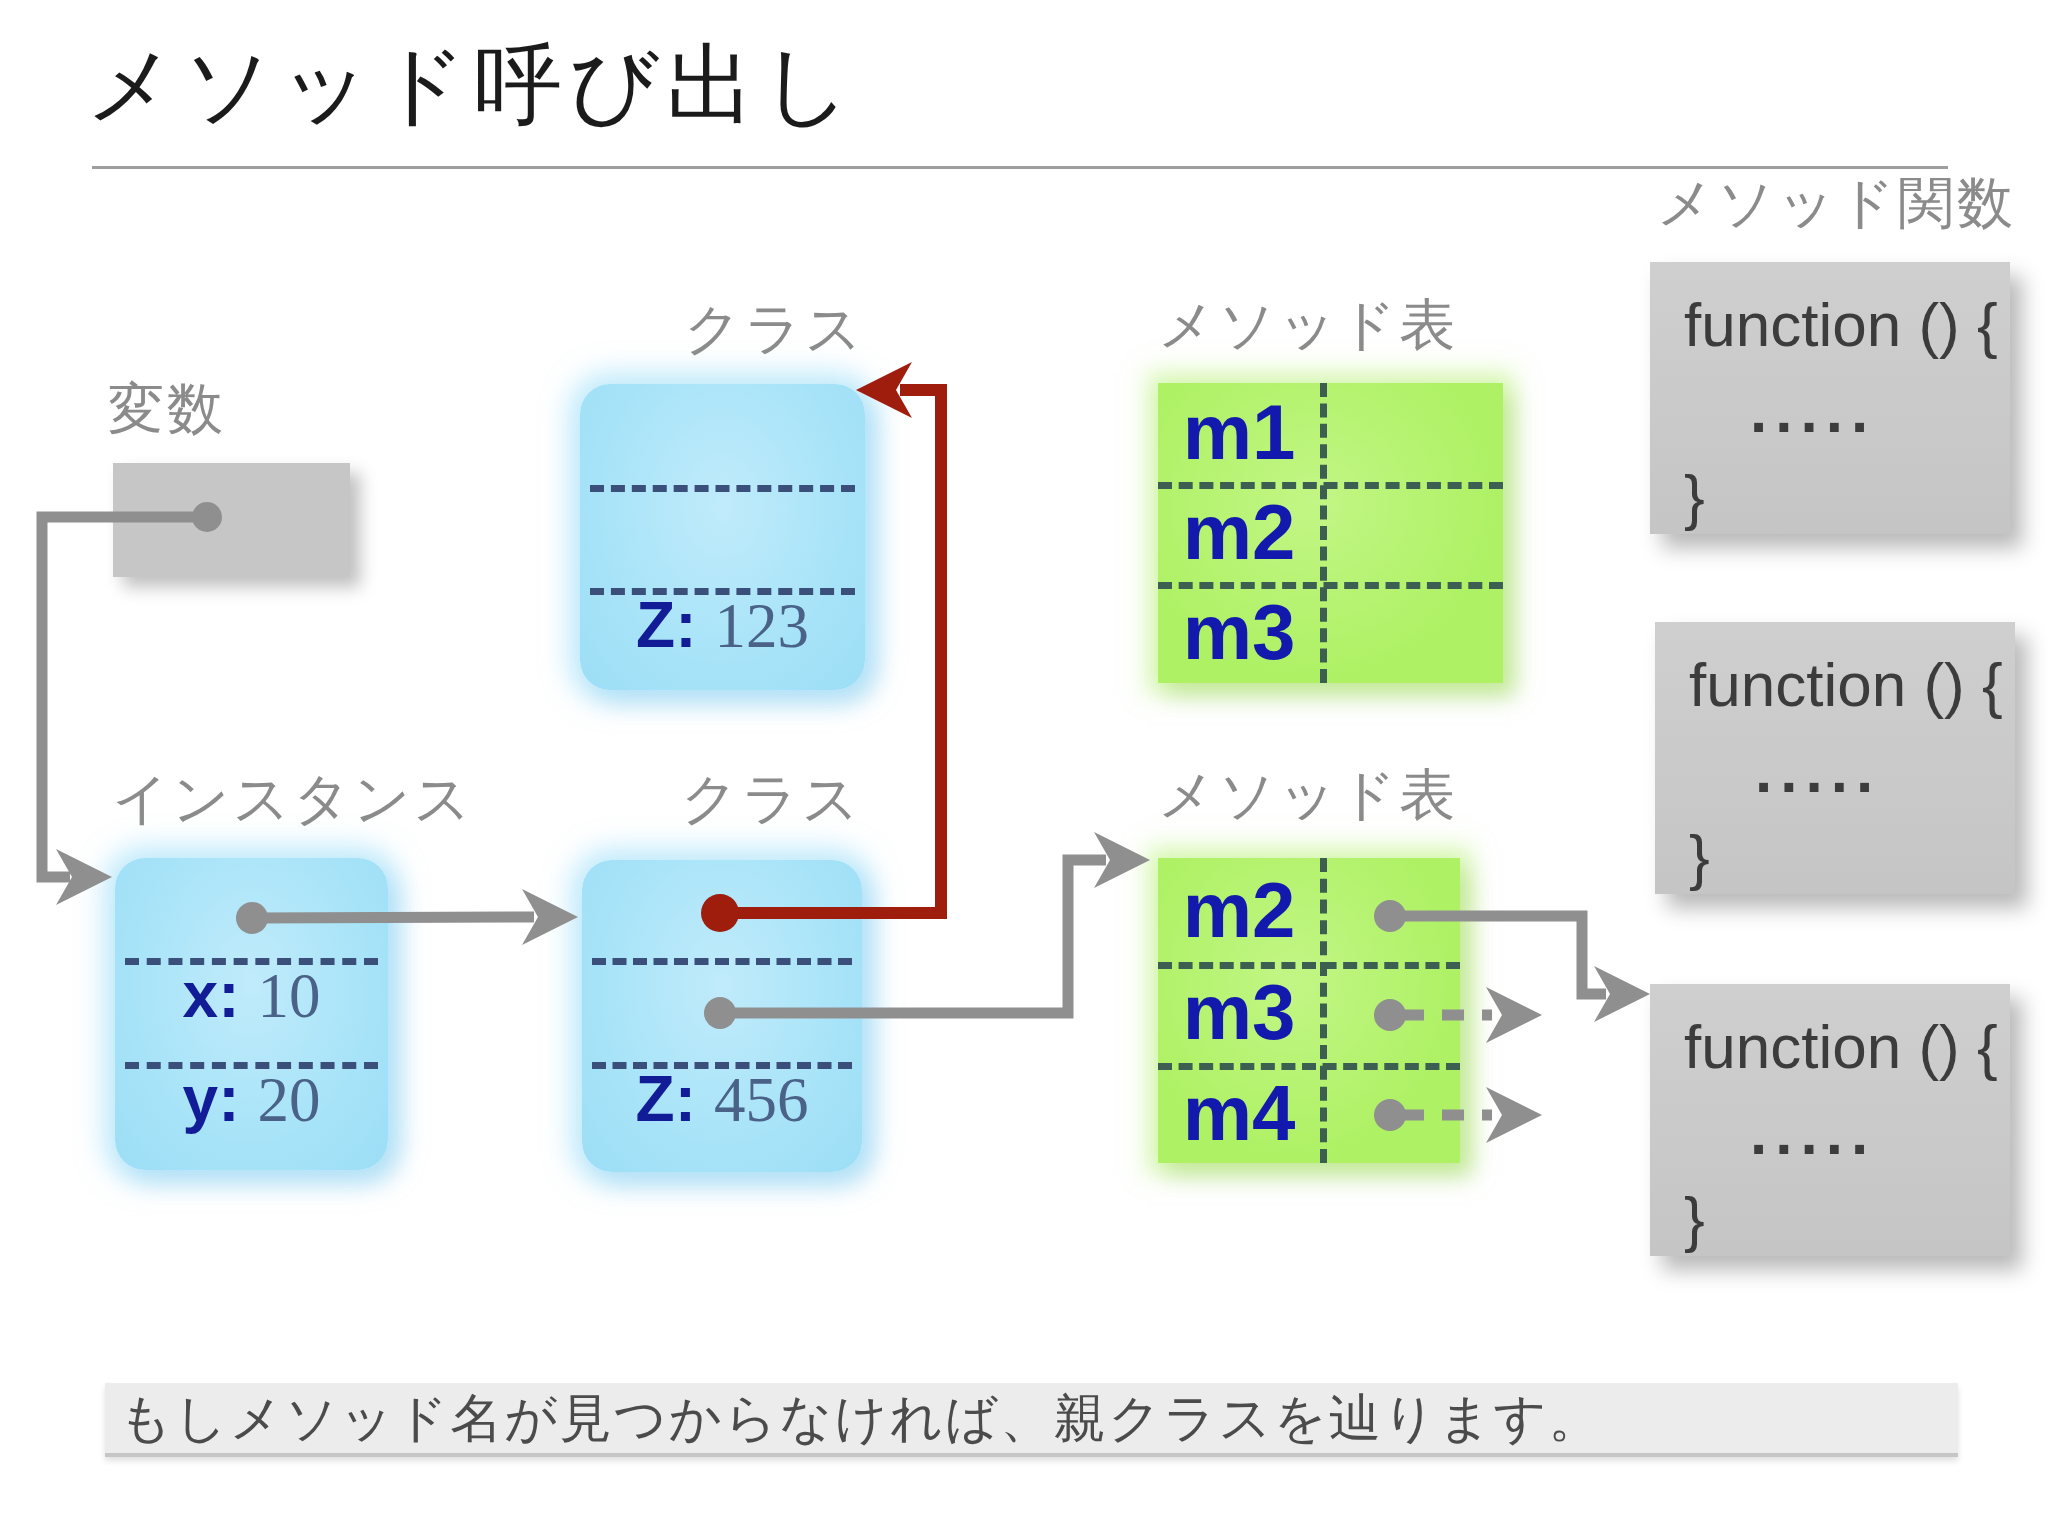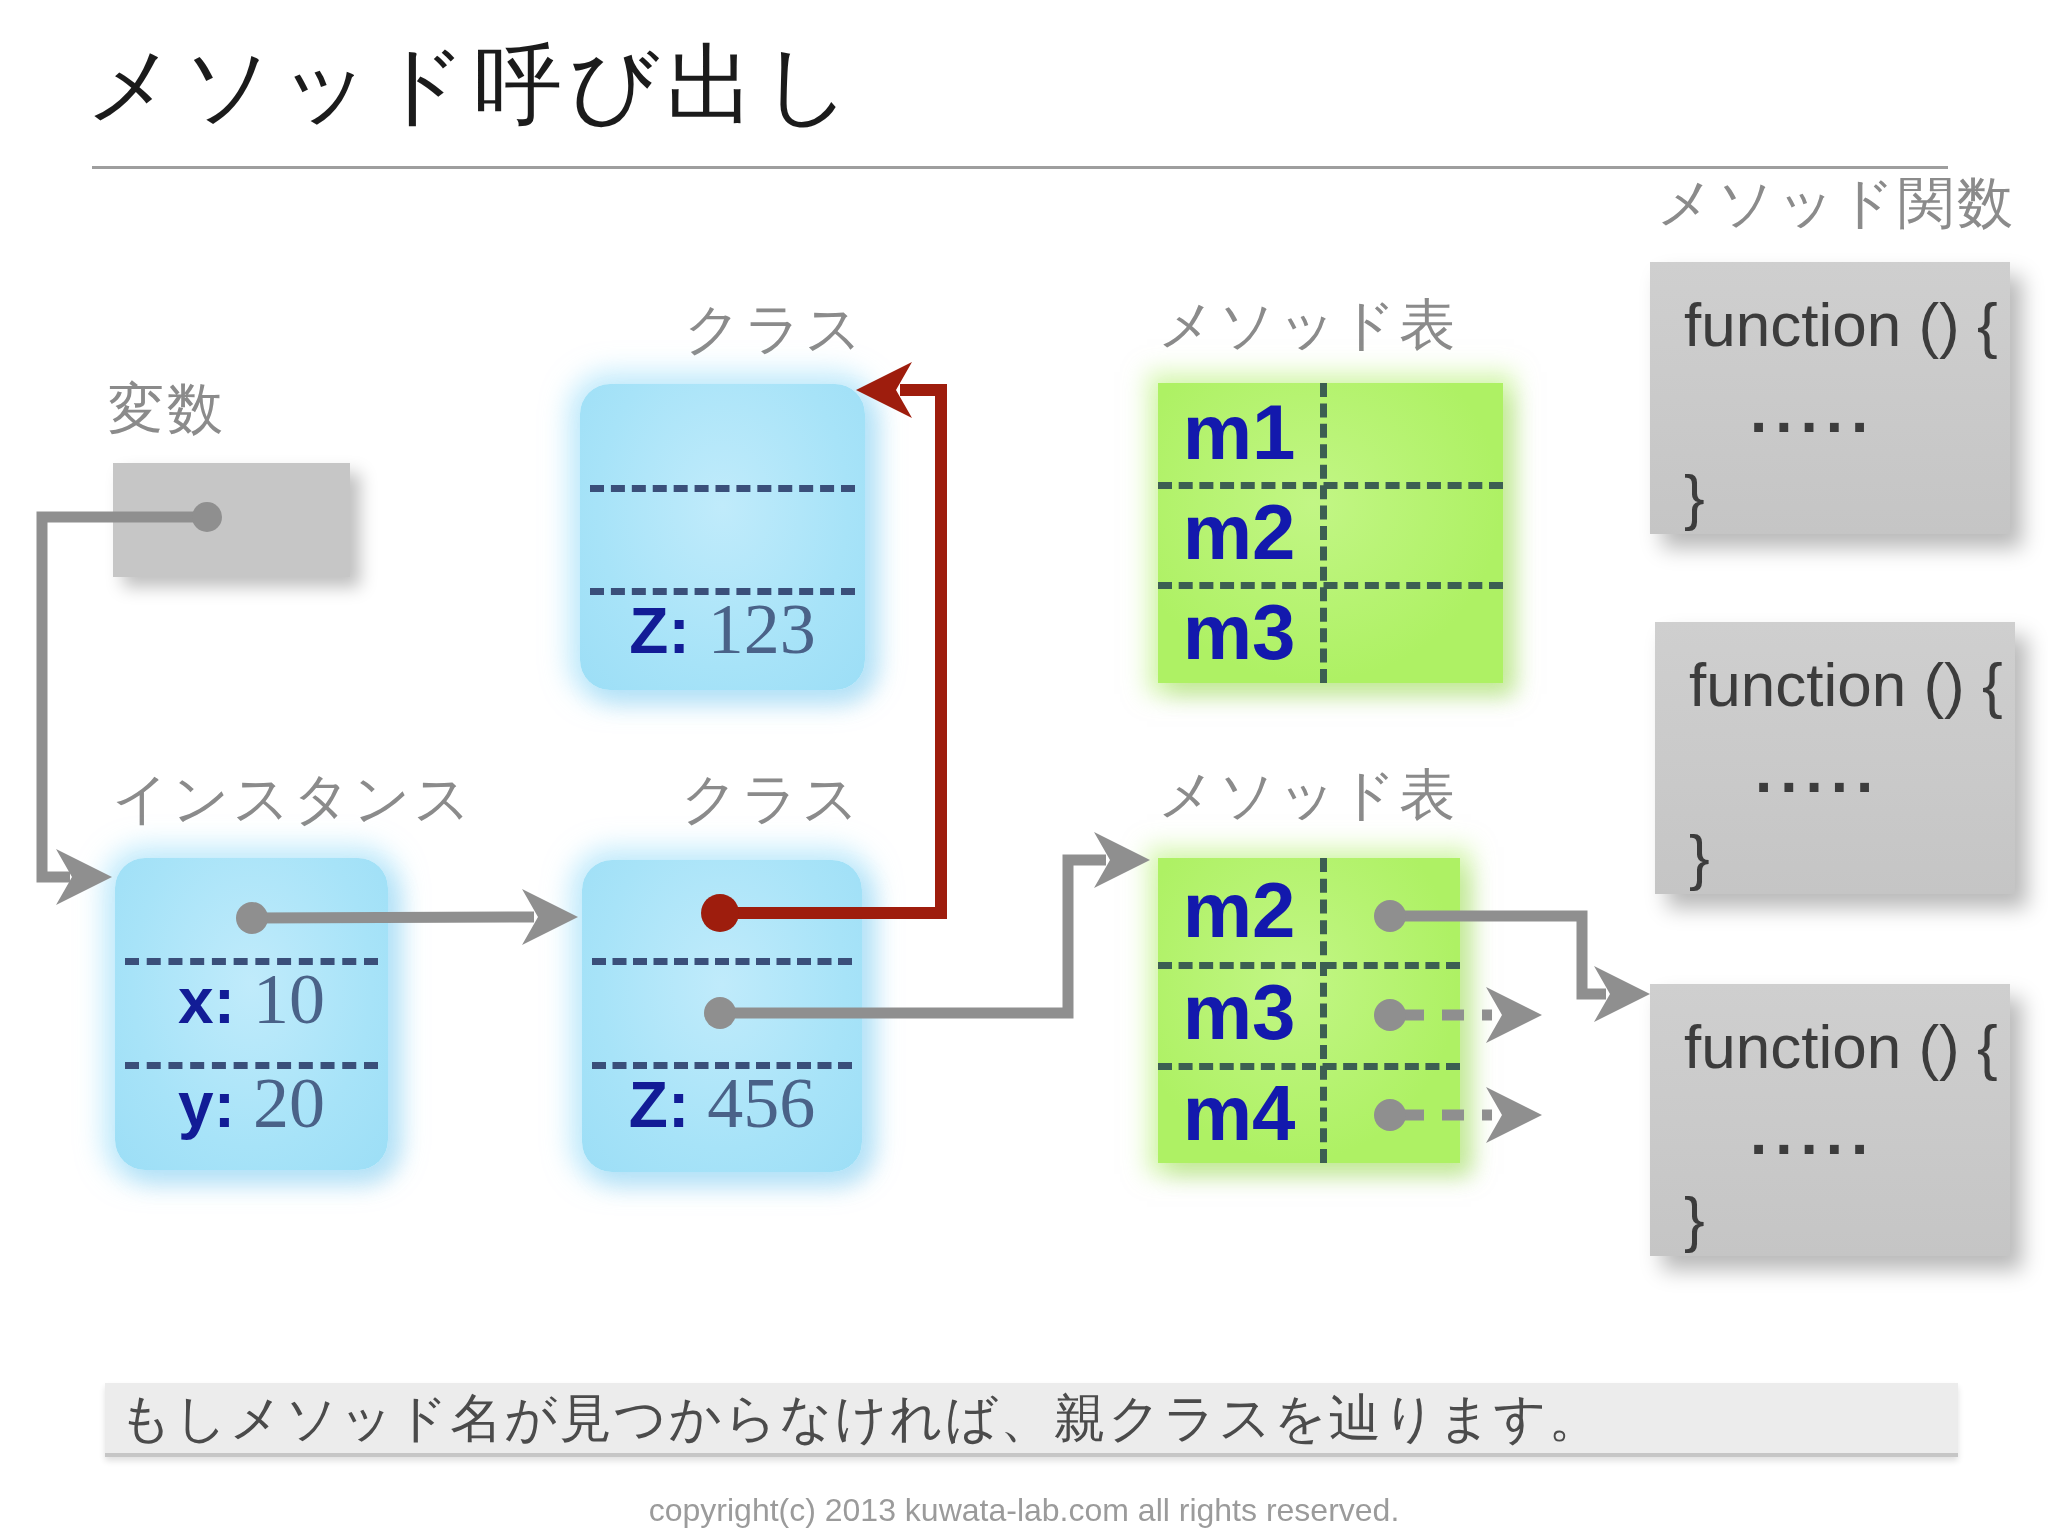--- a/index.html
+++ b/index.html
@@ -41,21 +41,21 @@
 
   .dash-h { position:absolute; left:10px; right:10px; border-top:7px dashed #3a4f7a; }
   .gdash-h { position:absolute; left:0; right:0; border-top:7px dashed #3c5f52; }
   .gdash-v { position:absolute; top:0; bottom:0; border-left:7px dashed #3c5f52; }
 
   .brow {
     position:absolute; left:0; right:0; display:flex;
     align-items:baseline; justify-content:center; gap:18px;
   }
   .fname { font-size:64px; font-weight:bold; color:#121c96; }
-  .fval  { font-size:72px; color:#4a6288; font-family:"Liberation Serif", serif; }
+  .fval  { font-size:63px; color:#4a6288; font-family:"Liberation Serif", serif; }
 
   .mcell {
     position:absolute; left:0; width:162px; display:flex;
     align-items:center; justify-content:center;
     font-size:78px; font-weight:600; color:#1319ad;
   }
 
   .fnbox-text { position:absolute; left:34px; top:20px; right:10px;
     font-size:62px; line-height:86px; color:#3c3c3c; }
   .fn-body { text-indent:66px; font-weight:bold; letter-spacing:8px; }
@@ -161,21 +161,20 @@
       <div>function () {</div>
       <div class="fn-body">.....</div>
       <div>}</div>
     </div>
   </div>
 
   <div class="notebar">
     <span>もしメソッド名が見つからなければ、親クラスを辿ります。</span>
   </div>
 
-  <div class="copyright">copyright(c) 2013 kuwata-lab.com all rights reserved.</div>
 
   <svg class="overlay" width="2048" height="1536" viewBox="0 0 2048 1536">
 
     <polyline points="207,517 42,517 42,877 70,877" fill="none" stroke-width="11" stroke="#8f8f8f"></polyline>
     <polygon points="112,877 56,849 72,877 56,905" fill="#8f8f8f"></polygon>
     <circle cx="207" cy="517" r="15" fill="#8f8f8f"></circle>
 
     <polyline points="252,918 534,917" fill="none" stroke-width="11" stroke="#8f8f8f"></polyline>
     <polygon points="578,917 522,889 538,917 522,945" fill="#8f8f8f"></polygon>
     <circle cx="252" cy="918" r="16" fill="#8f8f8f"></circle>

